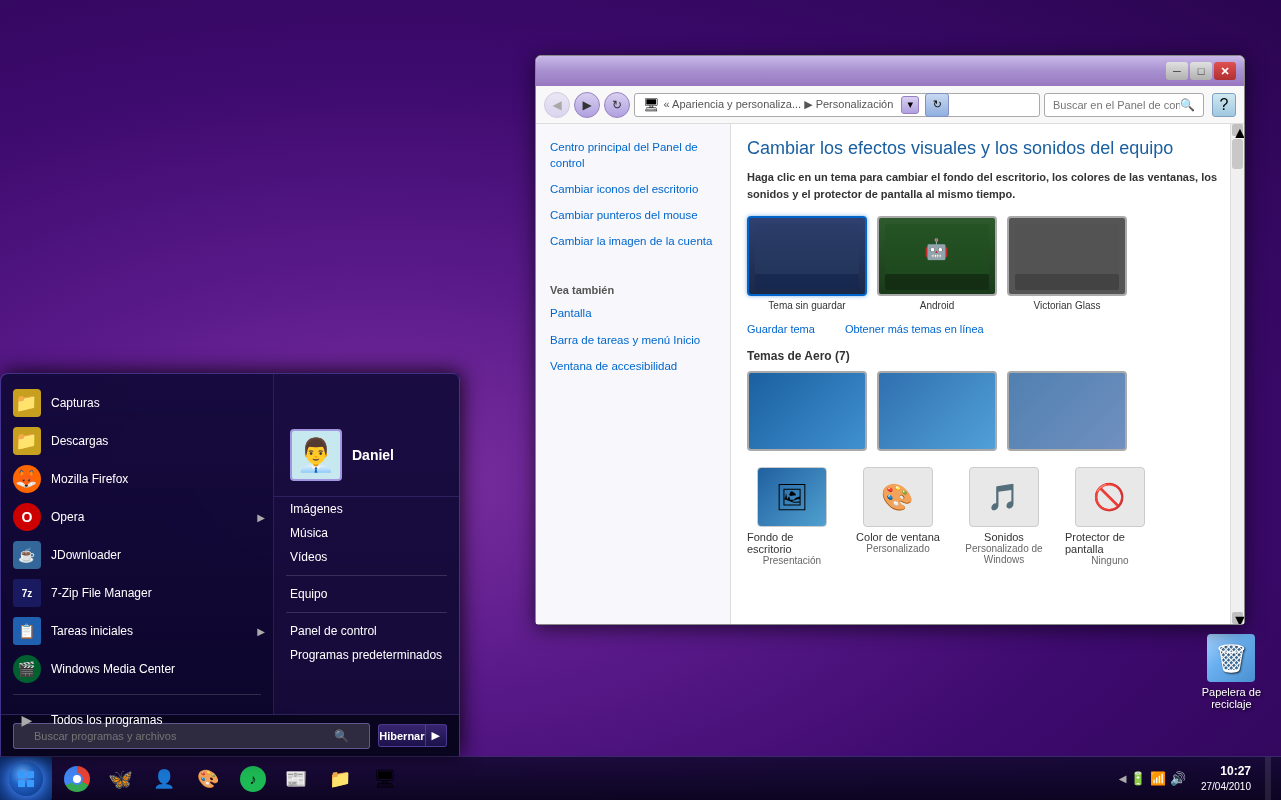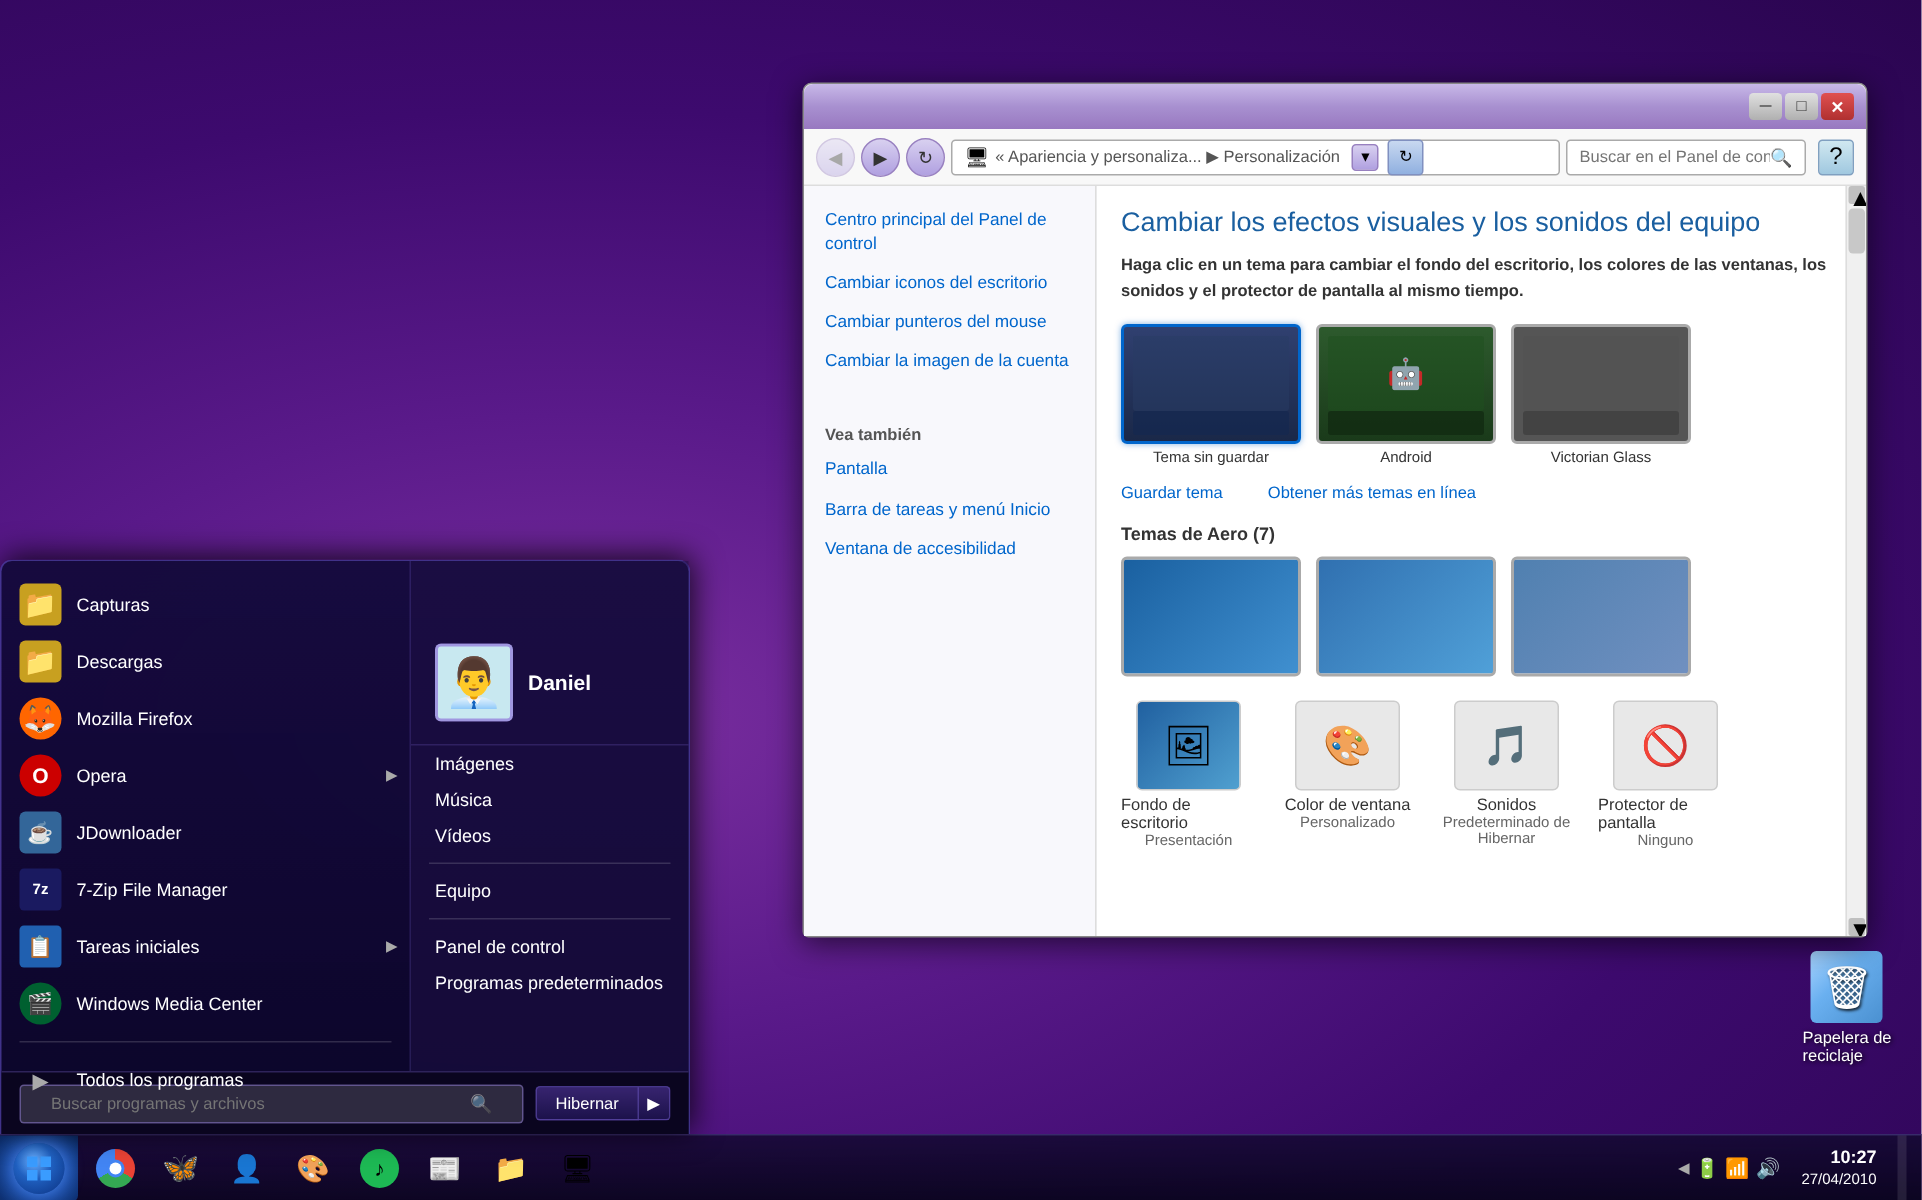--- a/index.html
+++ b/index.html
@@ -37,20 +37,21 @@
       background: linear-gradient(135deg, #a8d4ff 0%, #6ab0f0 40%, #4a90d0 100%);
       border-radius: 4px;
       display: flex;
       align-items: center;
       justify-content: center;
       font-size: 28px;
       margin-bottom: 4px;
     }
     .recycle-bin-label {
       font-size: 11px;
+      text-align: center;
       text-shadow: 1px 1px 3px rgba(0,0,0,0.9);
     }
 
     
     .taskbar {
       position: absolute;
       bottom: 0;
       left: 0;
       right: 0;
       height: 44px;
@@ -239,22 +240,23 @@
       color: rgba(255,255,255,0.7);
       font-size: 11px;
       flex: 1;
     }
     .hibernate-btn {
       background: linear-gradient(to bottom, rgba(60,40,120,0.9), rgba(30,20,80,0.9));
       border: 1px solid rgba(100,80,180,0.6);
       border-radius: 3px 0 0 3px;
       color: white;
       font-size: 11px;
-      padding: 4px 12px;
-      cursor: pointer;
+      padding: 4px 0;
+      cursor: pointer;
+      font-weight: bold;
     }
     .hibernate-arrow {
       background: linear-gradient(to bottom, rgba(60,40,120,0.9), rgba(30,20,80,0.9));
       border: 1px solid rgba(100,80,180,0.6);
       border-left: none;
       border-radius: 0 3px 3px 0;
       color: white;
       font-size: 11px;
       padding: 4px 6px;
       cursor: pointer;
@@ -595,21 +597,21 @@
             <div class="bottom-icon-sub">Presentación</div>
           </div>
           <div class="bottom-icon-item">
             <div class="bottom-icon-preview" style="background:#e8e8e8">🎨</div>
             <div class="bottom-icon-name">Color de ventana</div>
             <div class="bottom-icon-sub">Personalizado</div>
           </div>
           <div class="bottom-icon-item">
             <div class="bottom-icon-preview">🎵</div>
             <div class="bottom-icon-name">Sonidos</div>
-            <div class="bottom-icon-sub">Predeterminado de Hibernar</div>
+            <div class="bottom-icon-sub">Personalizado de Windows</div>
           </div>
           <div class="bottom-icon-item">
             <div class="bottom-icon-preview">🚫</div>
             <div class="bottom-icon-name">Protector de pantalla</div>
             <div class="bottom-icon-sub">Ninguno</div>
           </div>
         </div>
 
         <div style="position:absolute;right:0;top:0;bottom:0;width:14px;background:#f0f0f0;border-left:1px solid #ddd">
           <div style="position:absolute;top:0;left:1px;right:1px;height:12px;background:#c0c0c0;border-radius:2px">▲</div>

